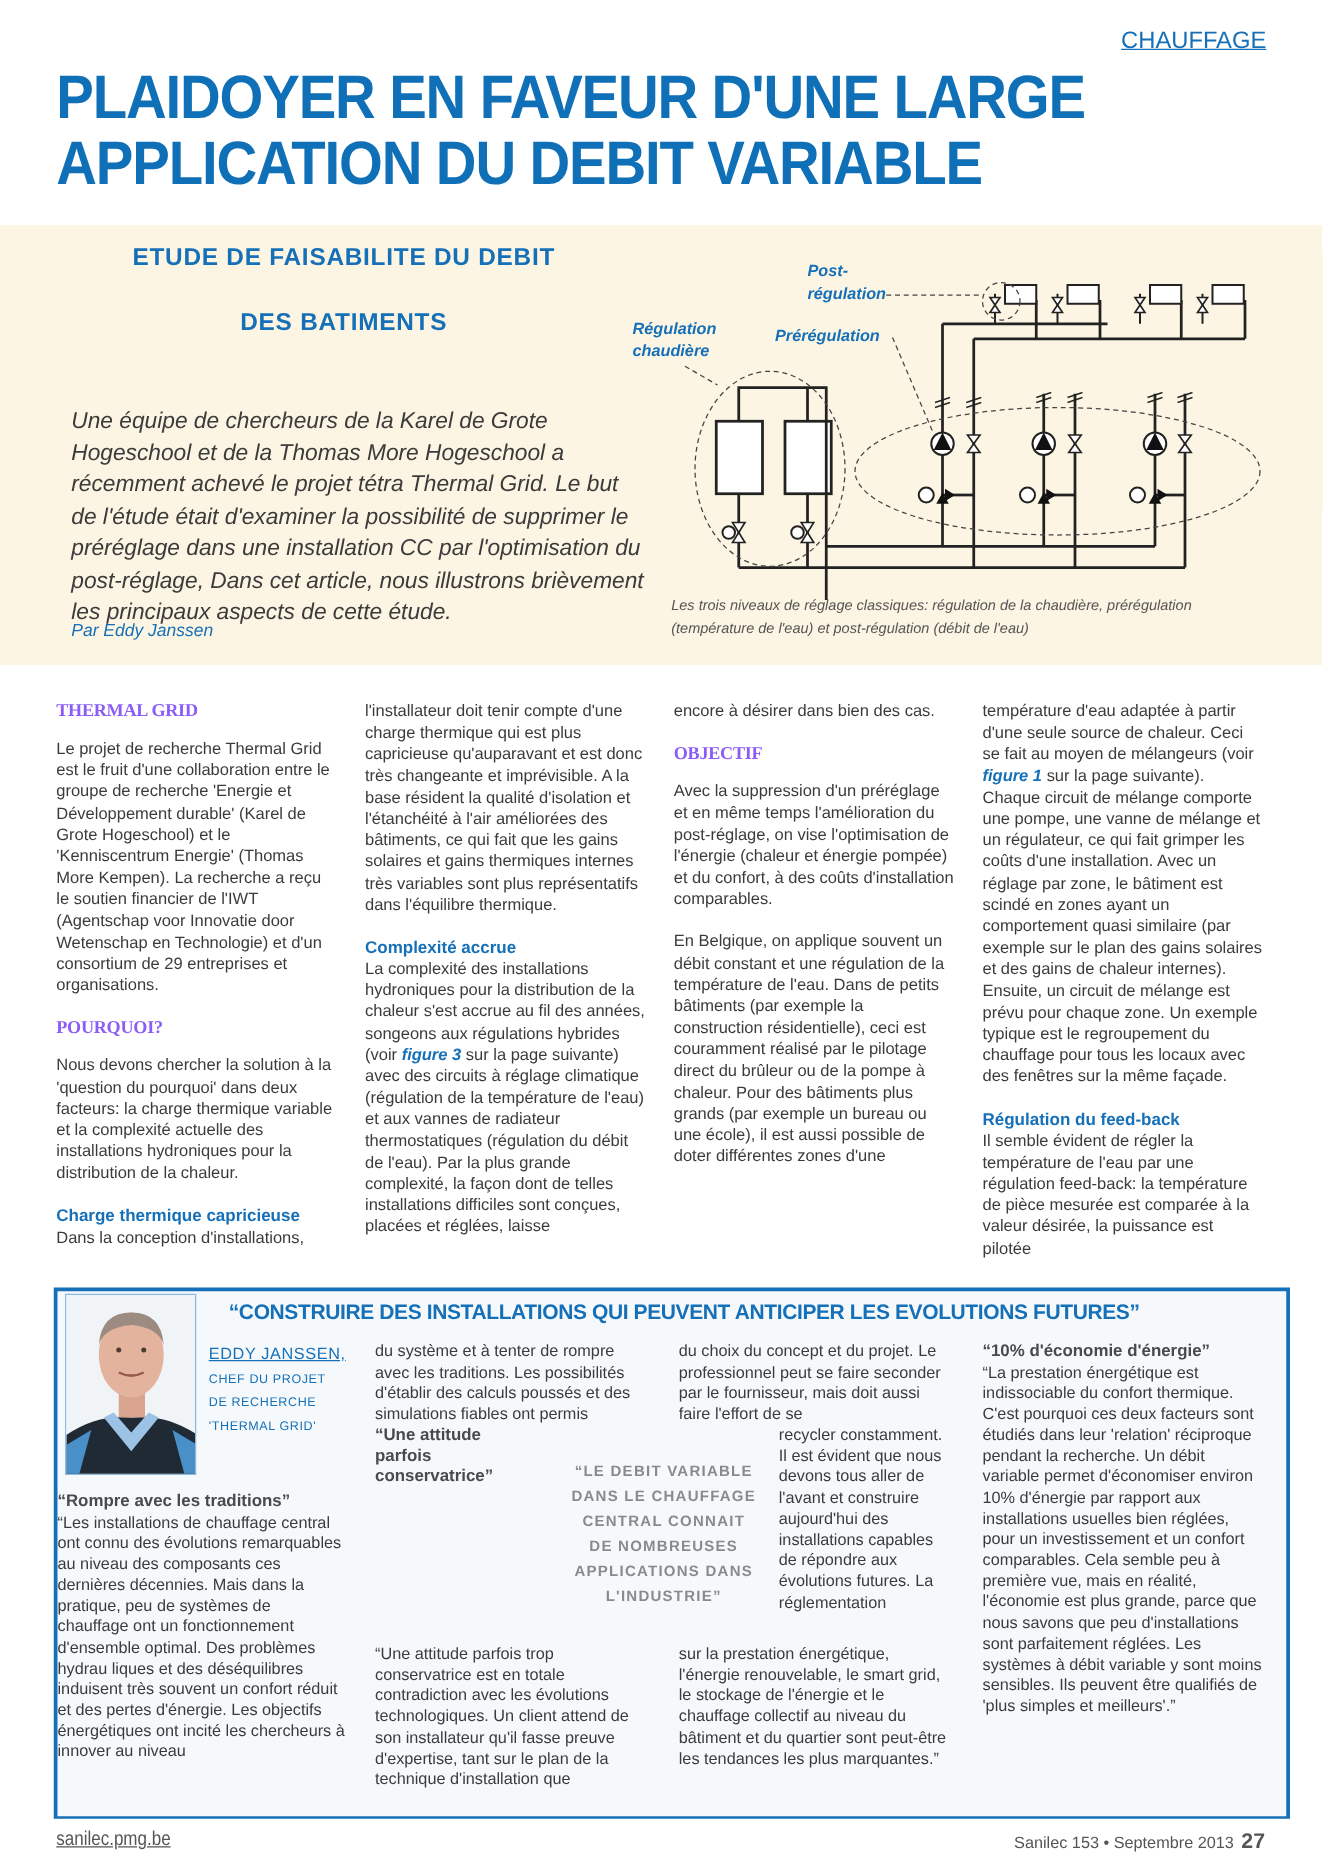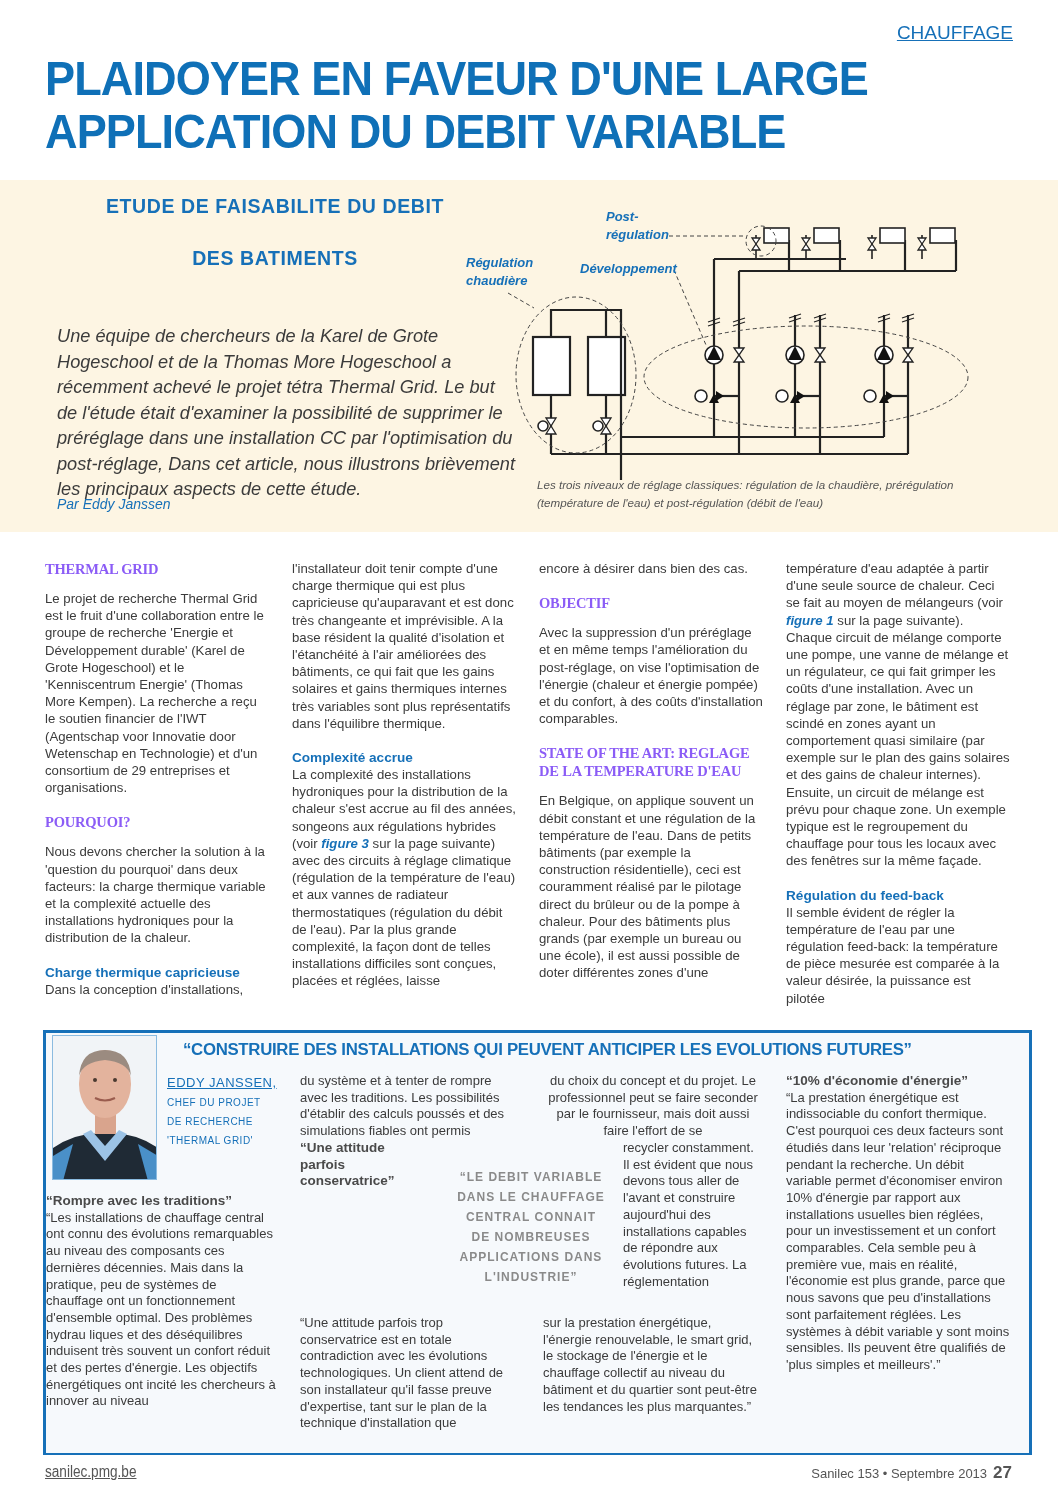--- a/index.html
+++ b/index.html
@@ -7,21 +7,21 @@
   body { position: relative; font-family: "Liberation Sans", sans-serif; color: #3a3a3a; }
 
   .section-tag { position: absolute; top: 22px; right: 45px; font-size: 19px; color: #1670b8; text-decoration: underline; letter-spacing: 0px; }
   .main-title { position: absolute; left: 45px; top: 52px; width: 900px; font-family: "Liberation Sans", sans-serif; font-weight: bold; font-size: 49px; line-height: 53px; color: #0f70b7; letter-spacing: -1px; transform: scaleX(0.92); transform-origin: left top; }
 
   .intro-band { position: absolute; left: 0; top: 180px; width: 1058px; height: 352px; background: #fdf5e3; }
   .intro-subtitle { position: absolute; left: 70px; top: 193px; width: 410px; text-align: center; font-weight: bold; font-size: 19.5px; line-height: 26px; color: #1670b8; letter-spacing: 0.6px; }
   .intro-text { position: absolute; left: 57px; top: 283px; width: 460px; font-style: italic; font-size: 18.2px; line-height: 25.5px; color: #3b3b3b; margin-top: 41px; }
   .byline { position: absolute; left: 57px; top: 496px; font-style: italic; font-size: 14px; color: #1670b8; }
 
-  .diagram-wrap { position: absolute; left: 456px; top: 190px; width: 560px; height: 290px; }
+  .diagram-wrap { position: absolute; left: 496px; top: 190px; width: 560px; height: 290px; }
   .diagram-label { position: absolute; font-weight: bold; font-style: italic; font-size: 13px; line-height: 18px; color: #1670b8; }
   .caption { position: absolute; left: 537px; top: 476px; width: 470px; font-style: italic; font-size: 11.6px; line-height: 18px; color: #555; }
 
   .col { position: absolute; top: 560px; width: 225px; font-size: 13.2px; line-height: 17.2px; color: #3b3b3b; }
   .col p { margin: 0; }
   .col .h2 { font-weight: bold; font-size: 14.5px; line-height: 18px; color: #8b5cf6; text-transform: uppercase; margin: 0 0 12px 0; letter-spacing: -0.2px; font-family: Liberation Serif, serif; }
   .col .h3 { font-weight: bold; font-size: 13.6px; line-height: 17px; color: #1670b8; }
   .gap { height: 17px; }
   .ref { color: #1670b8; font-weight: bold; font-style: italic; text-align: right; }
 
@@ -154,21 +154,21 @@
       <line x1="218" y1="80" x2="250" y2="155"></line>
       <line x1="52" y1="103" x2="78" y2="118"></line>
     </g>
   </svg>
   <div class="diagram-label" style="left:150px;top:18px;">
     <span>Post-</span><br><span>régulation</span>
   </div>
   <div class="diagram-label" style="left:10px;top:64px;">
     <span>Régulation</span><br><span>chaudière</span>
   </div>
-  <div class="diagram-label" style="left:124px;top:70px;">Développement</div>
+  <div class="diagram-label" style="left:124px;top:70px;">Prérégulation</div>
 </div>
 <p class="caption">Les trois niveaux de réglage classiques: régulation de la chaudière, prérégulation (température de l'eau) et post-régulation (débit de l'eau)</p>
 
 <div class="col" style="left:45px;">
   <div class="h2">THERMAL GRID</div>
   <p>Le projet de recherche Thermal Grid est le fruit d'une collaboration entre le groupe de recherche 'Energie et Développement durable' (Karel de Grote Hogeschool) et le 'Kenniscentrum Energie' (Thomas More Kempen). La recherche a reçu le soutien financier de l'IWT (Agentschap voor Innovatie door Wetenschap en Technologie) et d'un consortium de 29 entreprises et organisations.</p>
   <div class="gap"></div>
   <div class="h2">POURQUOI?</div>
   <p>Nous devons chercher la solution à la 'question du pourquoi' dans deux facteurs: la charge thermique variable et la complexité actuelle des installations hydroniques pour la distribution de la chaleur.</p>
   <div class="gap"></div>
@@ -182,21 +182,20 @@
   <div class="h3">Complexité accrue</div>
   <p><span>La complexité des installations hydroniques pour la distribution de la chaleur s'est accrue au fil des années, songeons aux régulations hybrides (voir </span><a class="ref">figure 3</a><span> sur la page suivante) avec des circuits à réglage climatique (régulation de la température de l'eau) et aux vannes de radiateur thermostatiques (régulation du débit de l'eau). Par la plus grande complexité, la façon dont de telles installations difficiles sont conçues, placées et réglées, laisse</span></p>
 </div>
 
 <div class="col" style="left:539px;">
   <p>encore à désirer dans bien des cas.</p>
   <div class="gap"></div>
   <div class="h2">OBJECTIF</div>
   <p>Avec la suppression d'un préréglage et en même temps l'amélioration du post-réglage, on vise l'optimisation de l'énergie (chaleur et énergie pompée) et du confort, à des coûts d'installation comparables.</p>
   <div class="gap"></div>
-  <div class="h2">STATE OF THE ART: REGLAGE DE LA TEMPERATURE D'EAU</div>
   <p>En Belgique, on applique souvent un débit constant et une régulation de la température de l'eau. Dans de petits bâtiments (par exemple la construction résidentielle), ceci est couramment réalisé par le pilotage direct du brûleur ou de la pompe à chaleur. Pour des bâtiments plus grands (par exemple un bureau ou une école), il est aussi possible de doter différentes zones d'une</p>
 </div>
 
 <div class="col" style="left:786px;">
   <p><span>température d'eau adaptée à partir d'une seule source de chaleur. Ceci se fait au moyen de mélangeurs (voir </span><a class="ref">figure 1</a><span> sur la page suivante). Chaque circuit de mélange comporte une pompe, une vanne de mélange et un régulateur, ce qui fait grimper les coûts d'une installation. Avec un réglage par zone, le bâtiment est scindé en zones ayant un comportement quasi similaire (par exemple sur le plan des gains solaires et des gains de chaleur internes). Ensuite, un circuit de mélange est prévu pour chaque zone. Un exemple typique est le regroupement du chauffage pour tous les locaux avec des fenêtres sur la même façade.</span></p>
   <div class="gap"></div>
   <div class="h3">Régulation du feed-back</div>
   <p>Il semble évident de régler la température de l'eau par une régulation feed-back: la température de pièce mesurée est comparée à la valeur désirée, la puissance est pilotée</p>
 </div>
 
@@ -232,21 +231,21 @@
 <div class="iv" style="left:300px;top:1073px;width:220px;">
   <p>du système et à tenter de rompre avec les traditions. Les possibilités d'établir des calculs poussés et des simulations fiables ont permis</p>
 </div>
 <div class="iv" style="left:300px;top:1140px;width:130px;">
   <div class="qh">“Une attitude parfois conservatrice”</div>
 </div>
 <div class="iv" style="left:300px;top:1315px;width:220px;">
   <p>“Une attitude parfois trop conservatrice est en totale contradiction avec les évolutions technologiques. Un client attend de son installateur qu'il fasse preuve d'expertise, tant sur le plan de la technique d'installation que</p>
 </div>
 
-<div class="iv" style="left:543px;top:1073px;width:220px;text-align:center;">
+<div class="iv" style="left:543px;top:1073px;width:220px;">
   <p>du choix du concept et du projet. Le professionnel peut se faire seconder par le fournisseur, mais doit aussi faire l'effort de se</p>
 </div>
 <div class="iv" style="left:623px;top:1140px;width:140px;">
   <p>recycler constamment. Il est évident que nous devons tous aller de l'avant et construire aujourd'hui des installations capables de répondre aux évolutions futures. La réglementation</p>
 </div>
 <div class="iv" style="left:543px;top:1315px;width:220px;">
   <p>sur la prestation énergétique, l'énergie renouvelable, le smart grid, le stockage de l'énergie et le chauffage collectif au niveau du bâtiment et du quartier sont peut-être les tendances les plus marquantes.”</p>
 </div>
 
 <div class="pull-quote">

